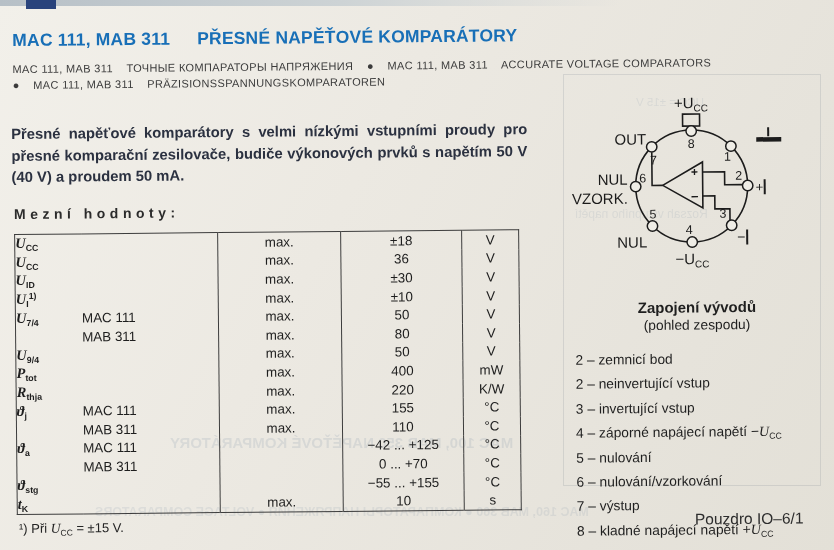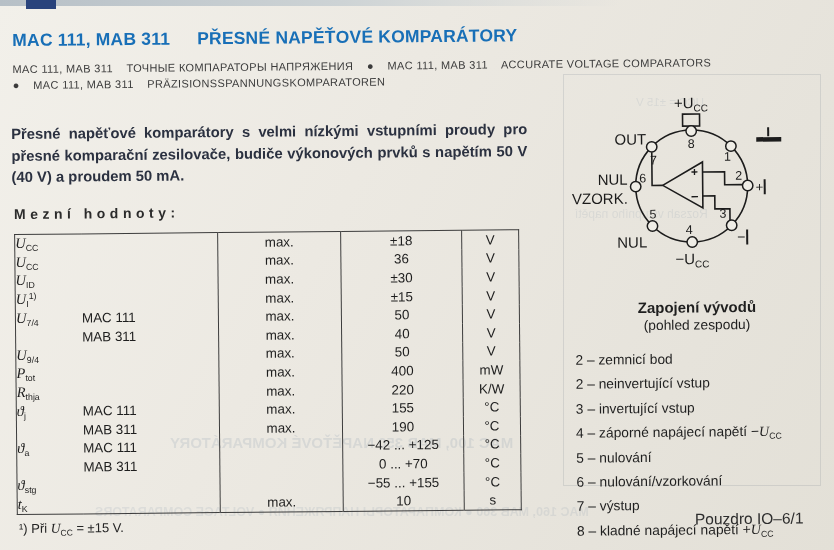--- a/index.html
+++ b/index.html
@@ -21,21 +21,21 @@
   .desc{position:absolute;left:12px;top:121px;width:516px;font-size:14.8px;line-height:21.5px;
         font-weight:bold;color:#2b3140;text-align:justify;}
 
   .section{position:absolute;left:14px;top:203px;font-weight:bold;font-size:14px;
            letter-spacing:4.5px;color:#2b2b2b;white-space:nowrap;}
 
   table.limits{position:absolute;left:14px;top:231px;border-collapse:collapse;
                font-size:13.4px;color:#1e1e1e;table-layout:fixed;}
   table.limits{border:1.6px solid #3d3d3d;}
   table.limits td{height:18.6px;padding:0;vertical-align:middle;overflow:hidden;}
-  .c-sym{width:66px;padding-left:18px;}
+  .c-sym{width:66px;padding-left:18px;font-weight:bold;}
   .c-dev{width:136px;}
   .c-max{width:122px;text-align:center;border-left:1.2px solid #3d3d3d;}
   .c-val{width:120px;text-align:center;border-left:1.2px solid #3d3d3d;}
   .c-unit{width:56px;text-align:center;border-left:1.2px solid #3d3d3d;}
   .sym-b{font-family:"Liberation Serif","DejaVu Serif",serif;font-style:italic;font-size:14.5px;}
   .c-sym sub{font-size:8.8px;font-style:normal;letter-spacing:0;vertical-align:-3px;}
   .c-sym sup{font-size:8.8px;vertical-align:5px;}
 
   .footnote{position:absolute;left:16px;top:518px;font-size:13px;color:#242424;}
   .footnote i{font-family:"Liberation Serif","DejaVu Serif",serif;font-size:13.5px;}
@@ -113,35 +113,35 @@
           <td class="c-sym"><span class="sym-b">U</span><sub>ID</sub><sup></sup></td>
           <td class="c-dev"></td>
           <td class="c-max">max.</td>
           <td class="c-val">±30</td>
           <td class="c-unit">V</td>
         </tr>
         <tr>
           <td class="c-sym"><span class="sym-b">U</span><sub>I</sub><sup>1)</sup></td>
           <td class="c-dev"></td>
           <td class="c-max">max.</td>
-          <td class="c-val">±15</td>
+          <td class="c-val">±10</td>
           <td class="c-unit">V</td>
         </tr>
         <tr>
           <td class="c-sym"><span class="sym-b">U</span><sub>7/4</sub><sup></sup></td>
           <td class="c-dev">MAC 111</td>
           <td class="c-max">max.</td>
           <td class="c-val">50</td>
           <td class="c-unit">V</td>
         </tr>
         <tr>
           <td class="c-sym"><span class="sym-b"></span><sub></sub><sup></sup></td>
           <td class="c-dev">MAB 311</td>
           <td class="c-max">max.</td>
-          <td class="c-val">40</td>
+          <td class="c-val">80</td>
           <td class="c-unit">V</td>
         </tr>
         <tr>
           <td class="c-sym"><span class="sym-b">U</span><sub>9/4</sub><sup></sup></td>
           <td class="c-dev"></td>
           <td class="c-max">max.</td>
           <td class="c-val">50</td>
           <td class="c-unit">V</td>
         </tr>
         <tr>
@@ -162,21 +162,21 @@
           <td class="c-sym"><span class="sym-b">ϑ</span><sub>j</sub><sup></sup></td>
           <td class="c-dev">MAC 111</td>
           <td class="c-max">max.</td>
           <td class="c-val">155</td>
           <td class="c-unit">°C</td>
         </tr>
         <tr>
           <td class="c-sym"><span class="sym-b"></span><sub></sub><sup></sup></td>
           <td class="c-dev">MAB 311</td>
           <td class="c-max">max.</td>
-          <td class="c-val">190</td>
+          <td class="c-val">110</td>
           <td class="c-unit">°C</td>
         </tr>
         <tr>
           <td class="c-sym"><span class="sym-b">ϑ</span><sub>a</sub><sup></sup></td>
           <td class="c-dev">MAC 111</td>
           <td class="c-max"></td>
           <td class="c-val">−42 ... +125</td>
           <td class="c-unit">°C</td>
         </tr>
         <tr>

